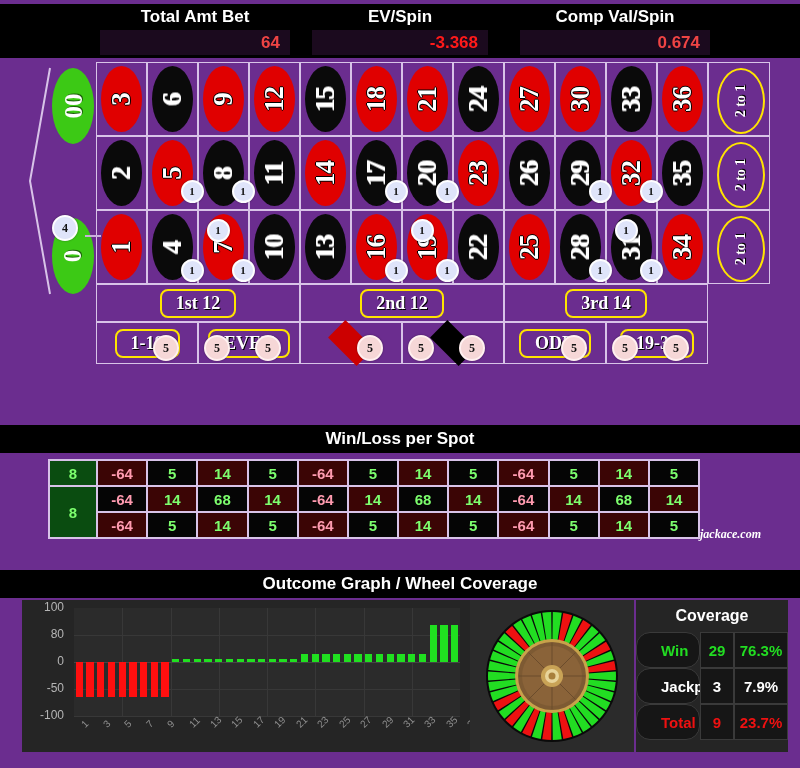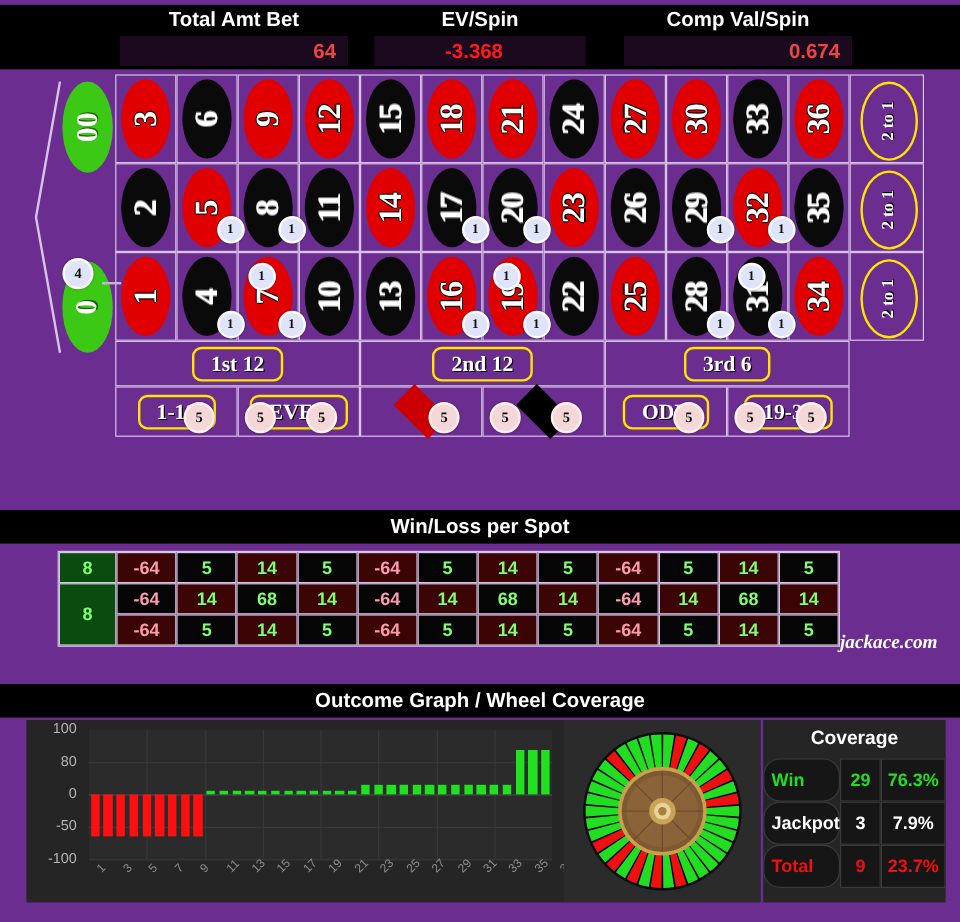--- a/index.html
+++ b/index.html
@@ -16,21 +16,21 @@
   .stat{position:absolute;top:0;height:54px;}
   .stat .lbl{
     color:#fff;font-size:17px;font-weight:bold;text-align:center;
     line-height:26px;height:26px;white-space:nowrap;
   }
   .stat .valbox{
     background:#1b0a1e;height:25px;line-height:25px;
     text-align:right;padding-right:10px;box-sizing:border-box;
     font-size:17px;font-weight:bold;color:#ef4444;
   }
-  .stat.neg .valbox{color:#ff1a1a;text-align:center;}
+  .stat.neg .valbox{color:#ff1a1a;}
   #stat0{left:100px;width:190px;}
   #stat1{left:312px;width:176px;}
   #stat2{left:520px;width:190px;}
 
   
   .felt{position:absolute;left:0;top:58px;width:800px;height:345px;background:#6b2d8f;}
 
   .zeroWrap{position:absolute;left:22px;top:8px;width:70px;height:230px;}
   .zeroArrow{position:absolute;left:0;top:0;width:70px;height:230px;}
   .zeroCell{
@@ -138,21 +138,21 @@
   .wlCell{
     flex:1;font-size:15px;font-weight:bold;
     display:flex;align-items:center;justify-content:center;
     border:1px solid #d8c3e8;box-sizing:border-box;
   }
   .wlCell.red{background:#3b0505;}
   .wlCell.black{background:#050505;}
   .wlCell.pos{color:#7dff6e;}
   .wlCell.neg{color:#ff9bb0;}
   .watermark{
-    position:absolute;left:700px;top:527px;color:#fff;font-size:16px;
+    position:absolute;left:700px;top:527px;color:#fff;font-size:12px;
     font-style:italic;font-weight:bold;font-family:"Liberation Serif",serif;
   }
 
   
   .ogTitleBar{position:absolute;left:0;top:570px;width:800px;height:28px;background:#000;}
   .ogTitle{color:#fff;font-size:17px;font-weight:bold;text-align:center;line-height:28px;}
 
   .chartPanel{position:absolute;left:22px;top:600px;width:448px;height:152px;background:#252525;}
   .plot{position:absolute;left:52px;top:8px;width:386px;height:108px;background:#2b2b2b;}
   .gl{position:absolute;background:#383838;}
@@ -174,21 +174,21 @@
   .wheelBox{position:absolute;left:470px;top:600px;width:164px;height:152px;background:#2b2b2b;}
   .wheel{position:absolute;left:50%;top:50%;width:140px;height:140px;margin:-70px 0 0 -70px;}
 
   .covBox{position:absolute;left:636px;top:600px;width:152px;height:152px;background:#252525;}
   .covTitle{color:#fff;font-size:16px;font-weight:bold;text-align:center;line-height:32px;}
   .covRow{display:flex;height:36px;align-items:stretch;}
   .covRow > div{
     display:flex;align-items:center;border:1px solid #3a3a3a;box-sizing:border-box;
     font-size:15px;font-weight:bold;background:#161616;
   }
-  .covName{width:64px;padding-left:6px;border-radius:14px;}
+  .covName{width:64px;padding-left:24px;border-radius:14px;}
   .covCnt{width:34px;justify-content:center;}
   .covPct{flex:1;justify-content:center;}
   .cov-win > div{color:#22dd22;}
   .cov-jack > div{color:#ffffff;}
   .cov-whack > div{color:#ee1111;}
 </style>
 </head>
 <body>
 
 <div class="app">
@@ -421,21 +421,21 @@
         </div>
       </div>
     <div id="dozen-holder">
         <div class="dozen" style="left: 96px; top: 226px; width: 204px;">
           <span class="pill">1st 12</span>
         </div>
         <div class="dozen" style="left: 300px; top: 226px; width: 204px;">
           <span class="pill">2nd 12</span>
         </div>
         <div class="dozen" style="left: 504px; top: 226px; width: 204px;">
-          <span class="pill">3rd 6</span>
+          <span class="pill">3rd 14</span>
         </div>
       </div>
     <div id="outside-holder">
         <div class="outside" style="left: 96px; top: 264px; width: 102px;">
           <span class="pill">1-18</span>
         </div>
         <div class="outside" style="left: 198px; top: 264px; width: 102px;">
           <span class="pill">EVEN</span>
         </div>
         <div class="outside" style="left: 300px; top: 264px; width: 102px;">

